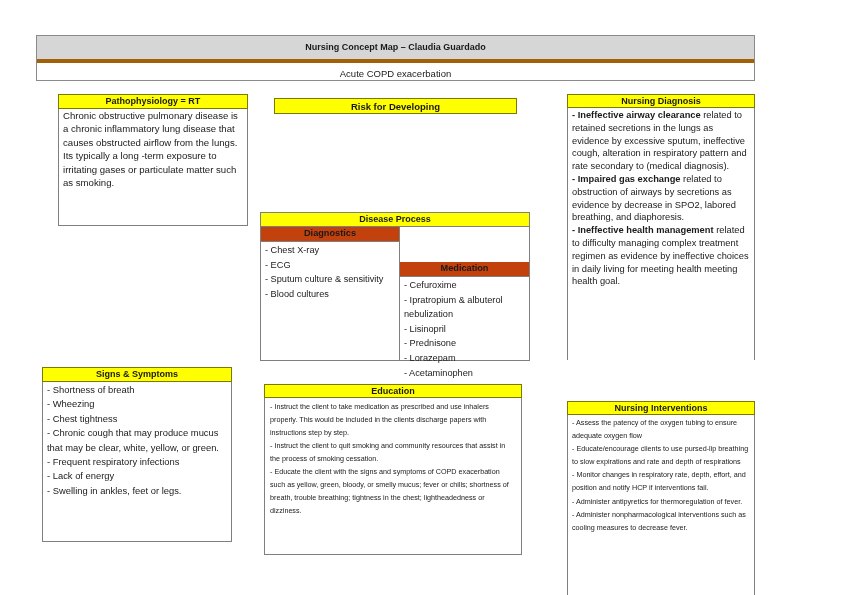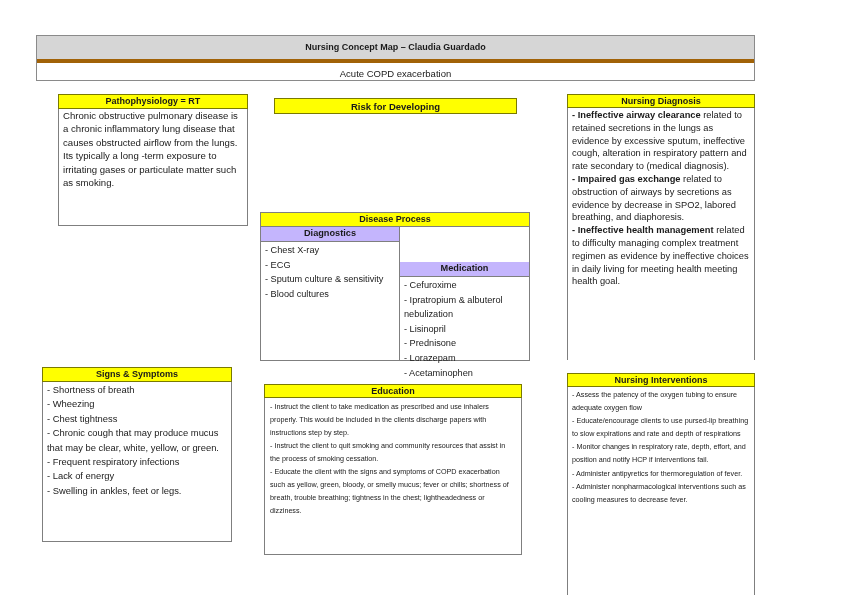--- a/index.html
+++ b/index.html
@@ -85,21 +85,21 @@
     }
 
     
     .dp { left: 260px; top: 212px; width: 270px; height: 149px; border: 1px solid #7f7f7f; }
     .dp .yhead { height: 14px; font-size: 9px; line-height: 13px; border: none; border-bottom: 1px solid #7f7f7f; }
     .dp .cols { display: flex; height: 133px; }
     .dp .col { box-sizing: border-box; }
     .dp .col.left { width: 139px; border-right: 1px solid #7f7f7f; }
     .dp .col.right { flex: 1; margin-top: 35px; }
     .dp .colhead {
-      background: #c4b5fd;
+      background: #c2410c;
       height: 14px;
       font-size: 9.2px;
       font-weight: bold;
       text-align: center;
       line-height: 13px;
       border-bottom: 1px solid #7f7f7f;
     }
     .dp .collist {
       padding: 1px 4px;
       font-size: 9.2px;
@@ -121,21 +121,21 @@
     .edu .yhead { height: 14px; font-size: 9px; line-height: 12px; }
     .edu .box-body {
       height: 157px;
       padding: 2px 5px;
       font-size: 7.2px;
       line-height: 13px;
     }
 
     
     .nint { left: 567px; top: 373px; width: 188px; }
-    .nint .yhead { height: 14px; font-size: 9px; line-height: 12px; }
+    .nint .yhead { height: 14px; font-size: 9px; line-height: 12px; margin-top: 28px; }
     .nint .box-body {
       height: 208px;
       border-bottom: none;
       padding: 1px 4px;
       font-size: 7.2px;
       line-height: 13.1px;
     }
 
     .item { display: block; }
     .b { font-weight: bold; }

